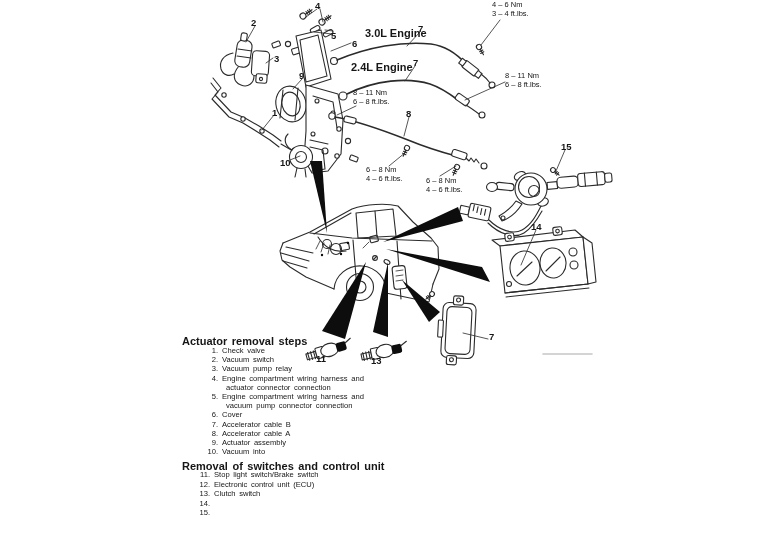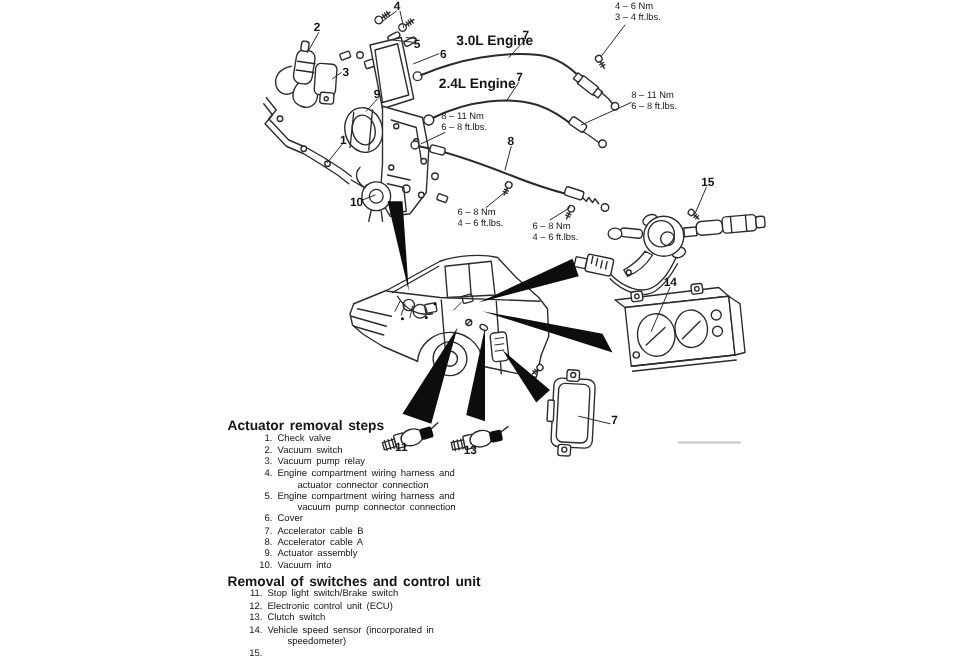--- a/index.html
+++ b/index.html
@@ -15,21 +15,21 @@
   #art .faint{stroke:#c6c6c6;stroke-width:1.6;}
   .lbl{position:absolute;white-space:nowrap;}
   .pn{font-weight:bold;font-size:9.5px;}
   .eng{font-weight:bold;font-size:11px;}
   .tq{font-weight:normal;font-size:7.5px;line-height:8.6px;}
   .heading{position:absolute;font-weight:bold;font-size:11px;word-spacing:1.5px;}
   .steps{position:absolute;font-size:7.6px;word-spacing:1.5px;}
   .step{display:flex;}
   .num{width:22px;text-align:right;margin-right:4px;flex:0 0 auto;}
   .l1,.l2{display:block;}
-  .l2{margin-left:16px;}
+  .l2{margin-left:4px;}
   .l2:empty{display:none;}
   .s1{line-height:9.2px;}
   .s2{line-height:9.5px;}
 </style>
 </head>
 <body>
 
 <svg id="art" width="770" height="535" viewBox="0 0 770 535">
 
   <g>
@@ -443,21 +443,17 @@
       </span>
     </div>
   <div class="step">
       <span class="num">13.</span>
       <span class="txt">
         <span class="l1">Clutch switch</span>
       </span>
     </div>
   <div class="step">
       <span class="num">14.</span>
-      <span class="txt">
-        <span class="l1">Vehicle speed sensor (incorporated in</span>
-        <span class="l2">speedometer)</span>
-      </span>
     </div>
   <div class="step">
       <span class="num">15.</span>
     </div>
 </div>
 
 </body></html>

